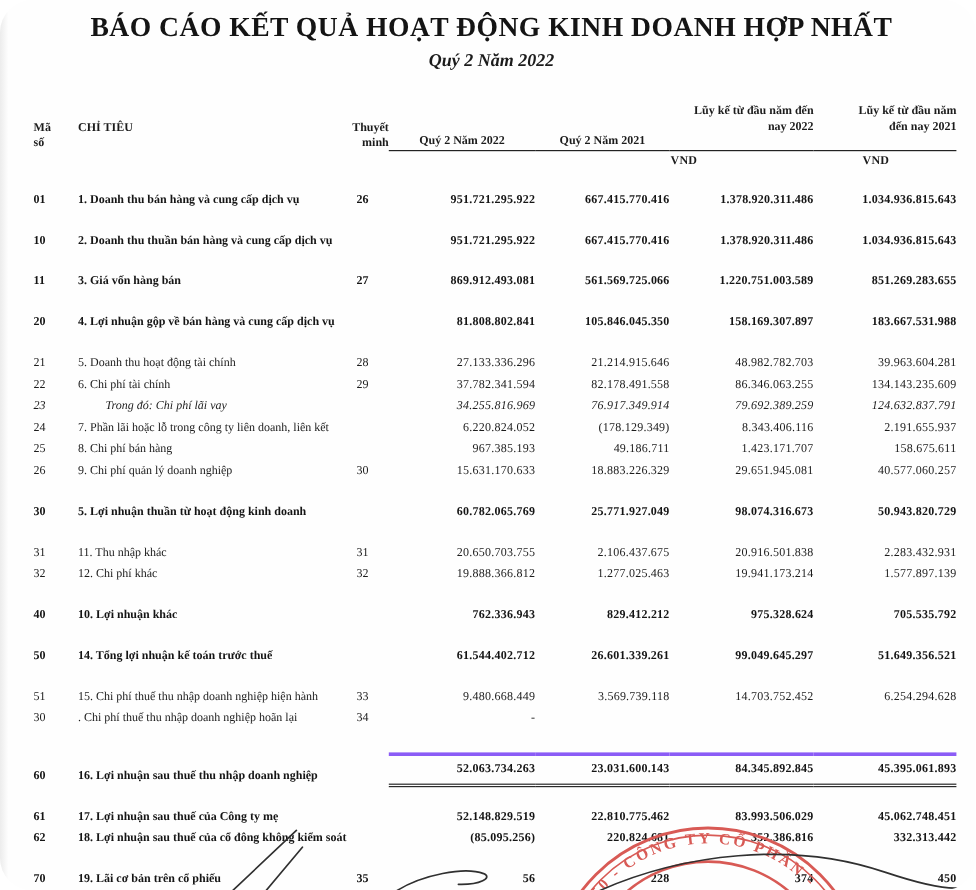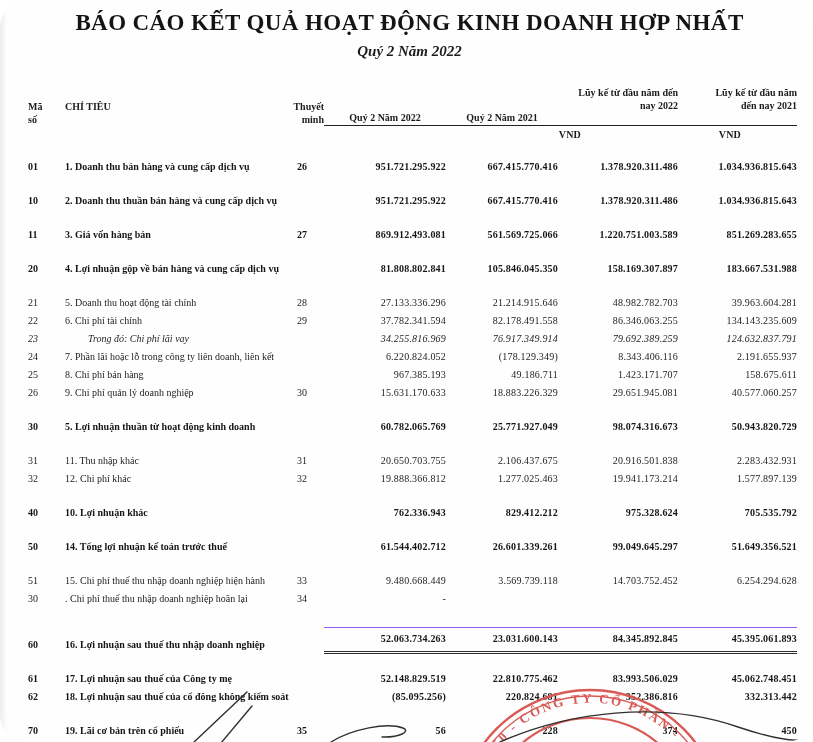--- a/index.html
+++ b/index.html
@@ -57,21 +57,21 @@
   .row.gap{margin-top:16px;}
   .row.bold{font-weight:bold;color:#151515;}
   .row.italic{font-style:italic;}
   .row.italic .c-label{padding-left:30px;}
   .c-ma{padding-left:6px;}
   .c-label{padding-left:7px;white-space:nowrap;overflow:visible;}
   .c-tm{text-align:center;}
   .c-v{text-align:right;letter-spacing:0.2px;white-space:nowrap;}
   .row.total{margin-top:19px;margin-bottom:12px;}
   .row.total .c-v{
-    border-top:1px solid #8b5cf6;
+    border-top:3px solid #8b5cf6;
     border-bottom:3px double #2a2a2a;
     padding-top:2px;padding-bottom:3px;
   }
   
   .overlay{position:absolute;left:0;top:0;width:813px;height:742px;pointer-events:none;}
 </style>
 </head>
 <body>
 
 <div class="page">

